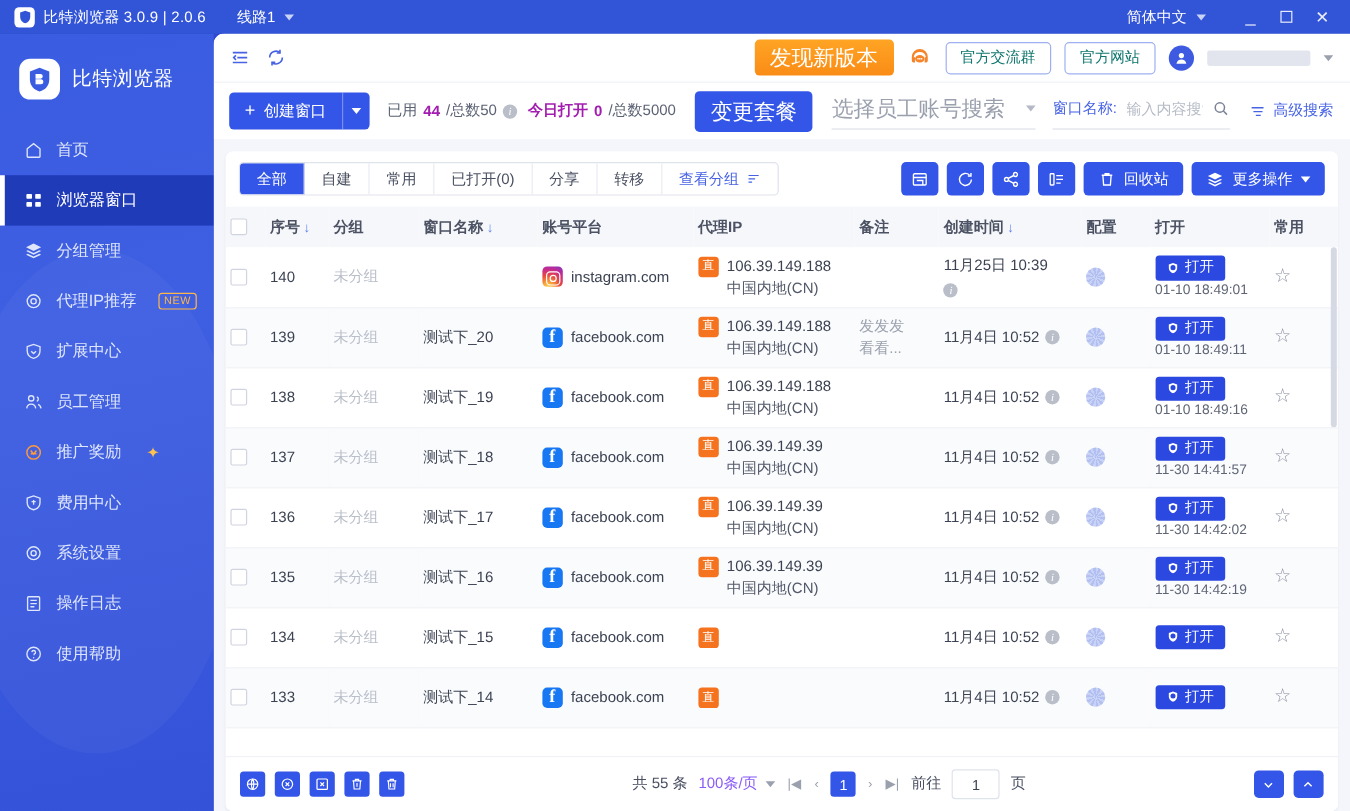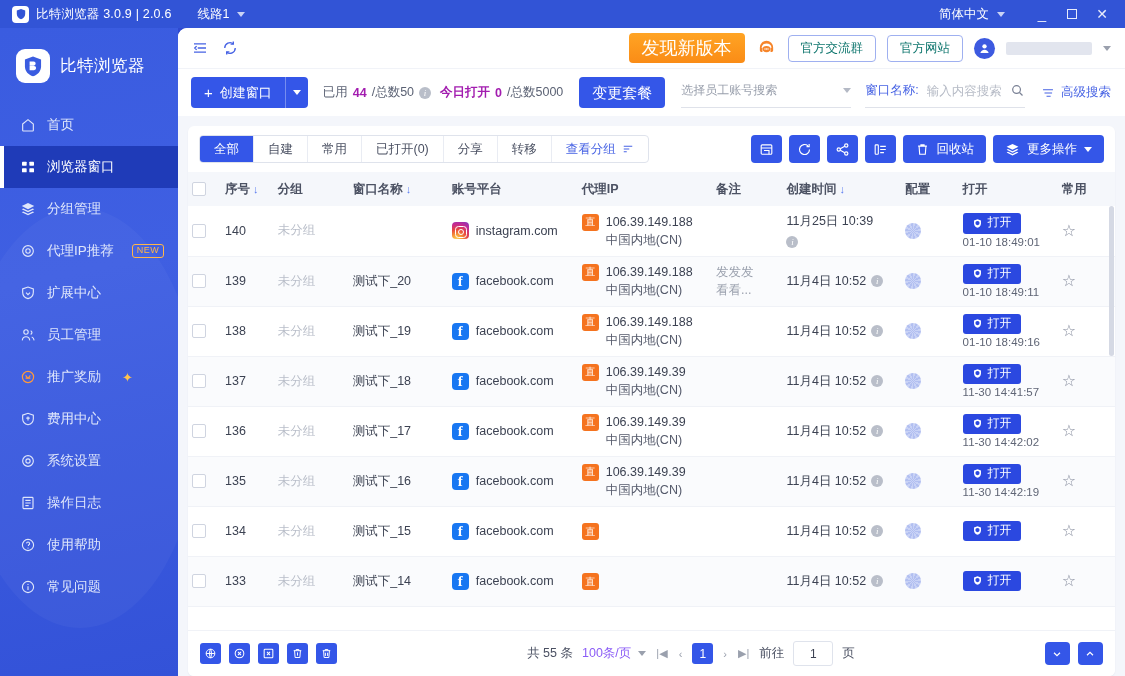--- a/index.html
+++ b/index.html
@@ -129,26 +129,26 @@
   .btn-create .drop { display: flex; align-items: center; padding: 0 7px; }
   .btn-create .drop i { width:0;height:0;border-left:4px solid transparent;border-right:4px solid transparent;border-top:5px solid #fff; display:block; }
   .quota { display: flex; align-items: center; gap: 5px; font-size: 12.5px; color: #5b6274; margin-left: 15px; white-space: nowrap; }
   .quota b { color: #a21caf; font-weight: 700; }
   .info-dot {
     width: 12px; height: 12px; border-radius: 50%; background: #b9bec9; color: #fff;
     font-size: 9px; display: inline-flex; align-items: center; justify-content: center;
     font-style: italic; font-family: "Liberation Serif", serif; flex: 0 0 12px;
   }
   .btn-plan {
-    background: #3456e8; color: #fff; font-size: 15px; border-radius: 4px;
+    background: #3456e8; color: #fff; font-size: 18px; border-radius: 4px;
     padding: 8px 13px; line-height: 1; margin-left: 16px; white-space: nowrap;
   }
   .sel-emp {
     margin-left: 16px; width: 170px; border-bottom: 1px solid #dfe2ea; height: 30px;
-    display: flex; align-items: center; color: #9aa0ad; font-size: 12px; padding-bottom: 3px;
+    display: flex; align-items: center; color: #9aa0ad; font-size: 18px; padding-bottom: 3px;
   }
   .sel-emp .caret { margin-left: auto; width:0;height:0;border-left:4px solid transparent;border-right:4px solid transparent;border-top:5px solid #b4b9c5; }
   .search-wrap {
     margin-left: 14px; flex: 1; min-width: 0; height: 30px;
     border-bottom: 1px solid #dfe2ea; display: flex; align-items: center; gap: 8px; padding-bottom: 3px;
   }
   .search-label { color: #4763e4; font-size: 12.5px; white-space: nowrap; }
   .search-input {
     border: 0; outline: none; flex: 1; min-width: 0; font-size: 12.5px;
     color: #333; background: transparent; font-family: inherit;
@@ -443,30 +443,20 @@
         <span class="ico">
             <svg viewBox="0 0 24 24" fill="none" stroke="currentColor" stroke-width="1.7">
               <circle cx="12" cy="12" r="8.4"></circle>
               <path d="M9.8 9.6a2.3 2.3 0 1 1 2.9 2.5v1.4"></path>
               <circle cx="12" cy="16.6" r=".9" fill="currentColor" stroke="none"></circle>
             </svg>
           </span>
         <span>使用帮助</span>
       </div>
 
-      <div class="nav-item">
-        <span class="ico">
-            <svg viewBox="0 0 24 24" fill="none" stroke="currentColor" stroke-width="1.7">
-              <circle cx="12" cy="12" r="8.4"></circle>
-              <path d="M12 11v5.6"></path>
-              <circle cx="12" cy="8.2" r=".9" fill="currentColor" stroke="none"></circle>
-            </svg>
-          </span>
-        <span>常见问题</span>
-      </div>
 
     </div>
   </div>
 
   <div class="main">
 
     <div class="hdr1">
       <span class="ic">
           <svg viewBox="0 0 24 24" fill="none" stroke="currentColor" stroke-width="1.8">
             <path d="M4 6.5h16M9 12h11M4 17.5h16M7.5 9.5 5 12l2.5 2.5"></path>

